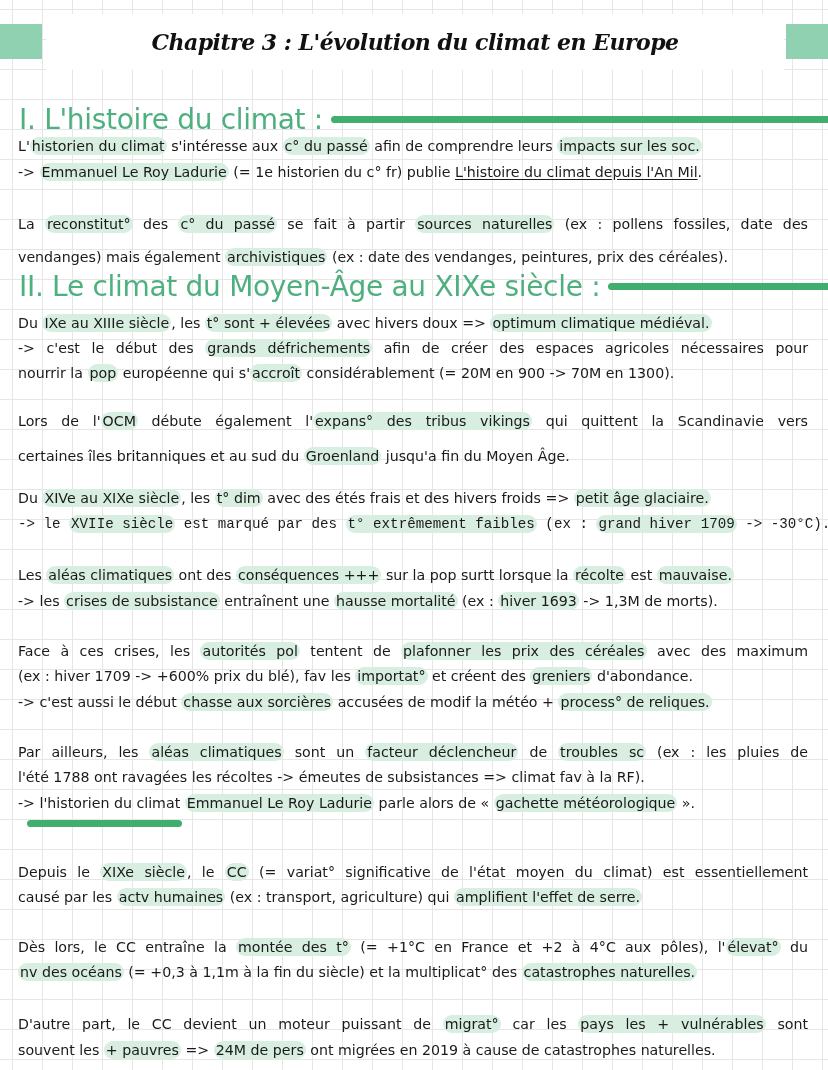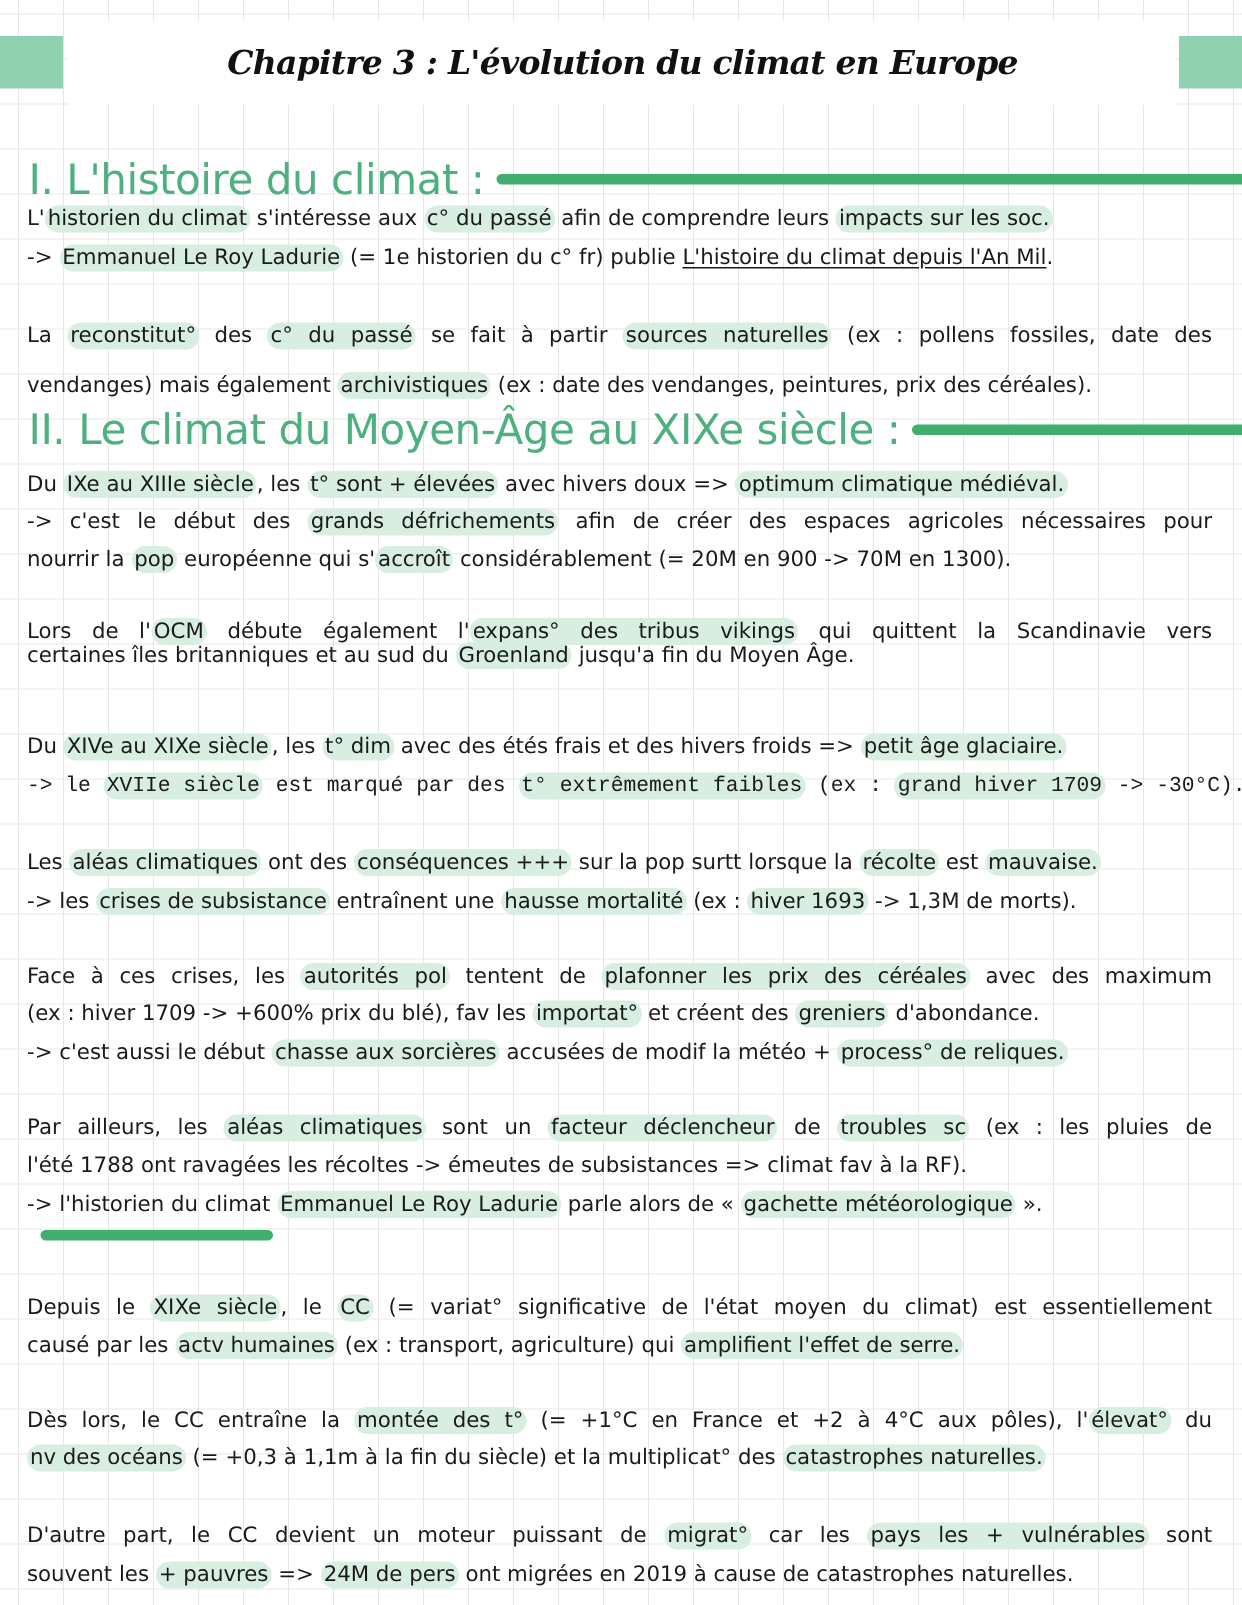--- a/index.html
+++ b/index.html
@@ -59,21 +59,21 @@
 
 <div id="lines-container">
   <div class="line" style="top:133px;"><span>L'</span><span class="hl">historien du climat</span><span> s'intéresse aux </span><span class="hl">c° du passé</span><span> afin de comprendre leurs </span><span class="hl">impacts sur les soc.</span></div>
   <div class="line" style="top:159px;"><span> -&gt; </span><span class="hl">Emmanuel Le Roy Ladurie</span><span> (= 1e historien du c° fr) publie </span><span class="ul">L'histoire du climat depuis l'An Mil</span><span>.</span></div>
   <div class="line justify" style="top:211px;"><span>La </span><span class="hl">reconstitut°</span><span> des </span><span class="hl">c° du passé</span><span> se fait à partir </span><span class="hl">sources naturelles</span><span> (ex : pollens fossiles, date des</span></div>
   <div class="line" style="top:228px;margin-top:16px;"><span>vendanges) mais également </span><span class="hl">archivistiques</span><span> (ex : date des vendanges, peintures, prix des céréales).</span></div>
   <div class="line" style="top:310px;"><span>Du </span><span class="hl">IXe au XIIIe siècle</span><span>, les </span><span class="hl">t° sont + élevées</span><span> avec hivers doux =&gt; </span><span class="hl">optimum climatique médiéval.</span></div>
   <div class="line justify" style="top:335px;"><span> -&gt; c'est le début des </span><span class="hl">grands défrichements</span><span> afin de créer des espaces agricoles nécessaires pour</span></div>
   <div class="line" style="top:360px;"><span>nourrir la </span><span class="hl">pop</span><span> européenne qui s'</span><span class="hl">accroît</span><span> considérablement (= 20M en 900 -&gt; 70M en 1300).</span></div>
   <div class="line justify" style="top:408px;"><span>Lors de l'</span><span class="hl">OCM</span><span> débute également l'</span><span class="hl">expans° des tribus vikings</span><span> qui quittent la Scandinavie vers</span></div>
-  <div class="line" style="top:424px;"><span>certaines îles britanniques et au sud du </span><span class="hl">Groenland</span><span> jusqu'a fin du Moyen Âge.</span></div>
+  <div class="line" style="top:443px;"><span>certaines îles britanniques et au sud du </span><span class="hl">Groenland</span><span> jusqu'a fin du Moyen Âge.</span></div>
   <div class="line" style="top:485px;"><span>Du </span><span class="hl">XIVe au XIXe siècle</span><span>, les </span><span class="hl">t° dim</span><span> avec des étés frais et des hivers froids =&gt; </span><span class="hl">petit âge glaciaire.</span></div>
   <div class="line" style="top:511px;font-family:Liberation Mono, monospace;"><span> -&gt; le </span><span class="hl">XVIIe siècle</span><span> est marqué par des </span><span class="hl">t° extrêmement faibles</span><span> (ex : </span><span class="hl">grand hiver 1709</span><span> -&gt; -30°C).</span></div>
   <div class="line" style="top:562px;"><span>Les </span><span class="hl">aléas climatiques</span><span> ont des </span><span class="hl">conséquences +++</span><span> sur la pop surtt lorsque la </span><span class="hl">récolte</span><span> est </span><span class="hl">mauvaise.</span></div>
   <div class="line" style="top:588px;"><span>-&gt; les </span><span class="hl">crises de subsistance</span><span> entraînent une </span><span class="hl">hausse mortalité</span><span> (ex : </span><span class="hl">hiver 1693</span><span> -&gt; 1,3M de morts).</span></div>
   <div class="line justify" style="top:638px;"><span>Face à ces crises, les </span><span class="hl">autorités pol</span><span> tentent de </span><span class="hl">plafonner les prix des céréales</span><span> avec des maximum</span></div>
   <div class="line" style="top:663px;"><span>(ex : hiver 1709 -&gt; +600% prix du blé), fav les </span><span class="hl">importat°</span><span> et créent des </span><span class="hl">greniers</span><span> d'abondance.</span></div>
   <div class="line" style="top:689px;"><span> -&gt; c'est aussi le début </span><span class="hl">chasse aux sorcières</span><span> accusées de modif la météo + </span><span class="hl">process° de reliques.</span></div>
   <div class="line justify" style="top:739px;"><span>Par ailleurs, les </span><span class="hl">aléas climatiques</span><span> sont un </span><span class="hl">facteur déclencheur</span><span> de </span><span class="hl">troubles sc</span><span> (ex : les pluies de</span></div>
   <div class="line" style="top:764px;"><span>l'été 1788 ont ravagées les récoltes -&gt; émeutes de subsistances =&gt; climat fav à la RF).</span></div>
   <div class="line" style="top:790px;"><span> -&gt; l'historien du climat </span><span class="hl">Emmanuel Le Roy Ladurie</span><span> parle alors de « </span><span class="hl">gachette météorologique</span><span> ».</span></div>

